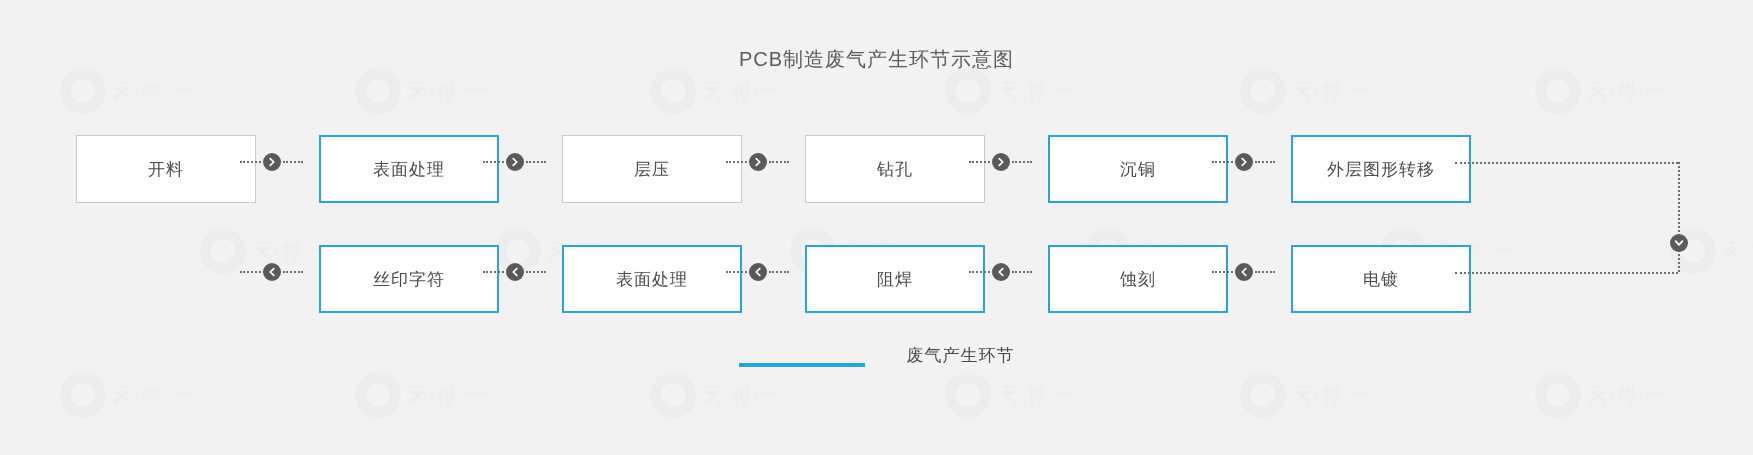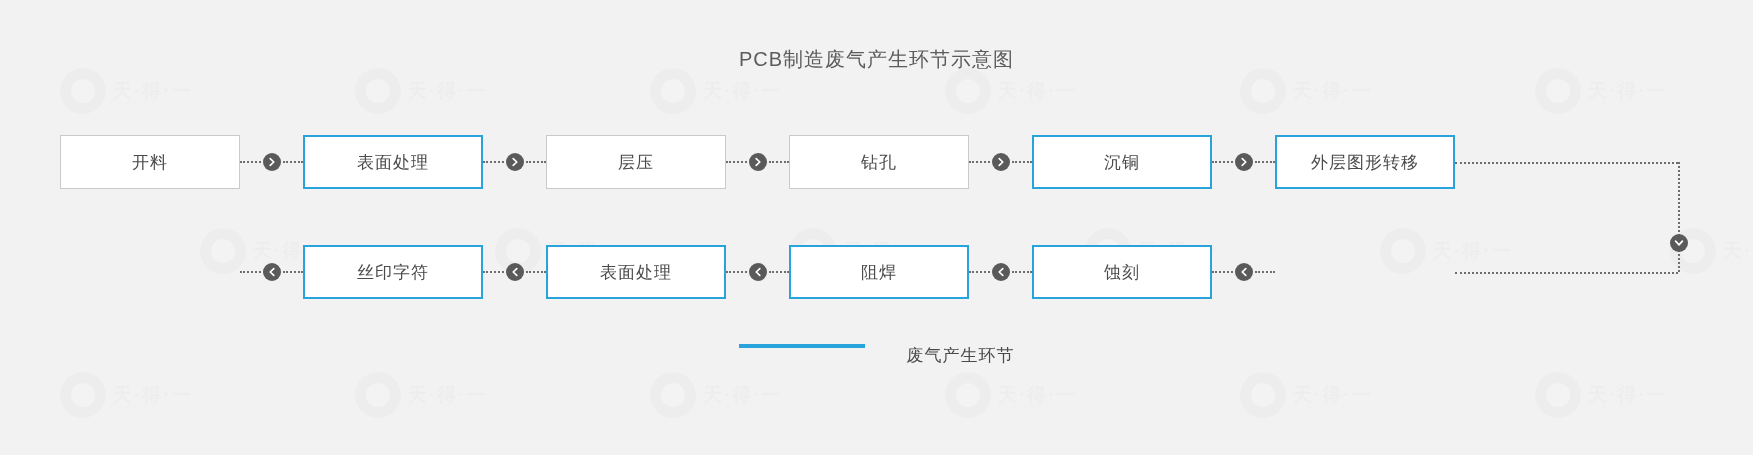--- a/index.html
+++ b/index.html
@@ -50,29 +50,30 @@
     font-size:20px;
     color:#5c5c5c;
     letter-spacing:1px;
     white-space:nowrap;
   }
 
   
   .row{position:absolute;height:54px;}
   .node{
     position:absolute;
-    height:54px;
+    height:68px;
     background:#ffffff;
     border:1px solid #cacaca;
     box-sizing:border-box;
     display:flex;align-items:center;justify-content:center;
     font-size:17px;
     color:#4a4a4a;
     letter-spacing:1px;
     white-space:nowrap;
+    margin-left:16px;
   }
   .node.hl{border:2px solid #29a3dc;}
 
   
   .conn{
     position:absolute;
     height:18px;
     display:flex;align-items:center;
   }
   .conn .dash{
@@ -106,21 +107,21 @@
     position:absolute;
     width:18px;height:18px;border-radius:50%;
     background:#5a5a5a;
   }
   #wrap-arrow svg{position:absolute;left:0;top:0;}
 
   
   #legend{
     position:absolute;
     left:0;top:344px;width:1753px;
-    display:flex;align-items:flex-start;justify-content:center;
+    display:flex;align-items:flex-end;justify-content:center;
   }
   #legend .swatch{
     width:126px;height:4px;background:#29a3dc;flex:none;
   }
   #legend .lgtxt{
     margin-left:42px;
     font-size:17px;color:#4a4a4a;letter-spacing:1px;white-space:nowrap;
   }
 </style>
 </head>
@@ -339,20 +340,23 @@
         <span>蚀刻</span>
       </div>
       <div class="conn" style="left: 1212px; top: 18px; width: 63px;">
         <span class="dash"></span>
         <span class="bullet">
           <svg width="18" height="18" viewBox="0 0 18 18">
             <path d="M10.8 5.6 L7.2 9 L10.8 12.4" fill="none" stroke="#ffffff" stroke-width="1.7" stroke-linecap="round" stroke-linejoin="round"></path>
           </svg>
         </span>
         <span class="dash"></span>
+      </div>
+      <div class="node hl" style="left: 1275px; top: 0px; width: 180px;">
+        <span>电镀</span>
       </div>
     </div>
 
   <div id="wrap-h-top" style="left: 1455px; top: 162px; width: 223px;"></div>
   <div id="wrap-v" style="left: 1678px; top: 162px; height: 110px;"></div>
   <div id="wrap-h-bot" style="left: 1455px; top: 272px; width: 223px;"></div>
   <div id="wrap-arrow" style="left: 1670px; top: 234px;">
     <svg width="18" height="18" viewBox="0 0 18 18" aria-hidden="true">
       <path d="M5.6 7.2 L9 10.8 L12.4 7.2" fill="none" stroke="#ffffff" stroke-width="1.7" stroke-linecap="round" stroke-linejoin="round"></path>
     </svg>

